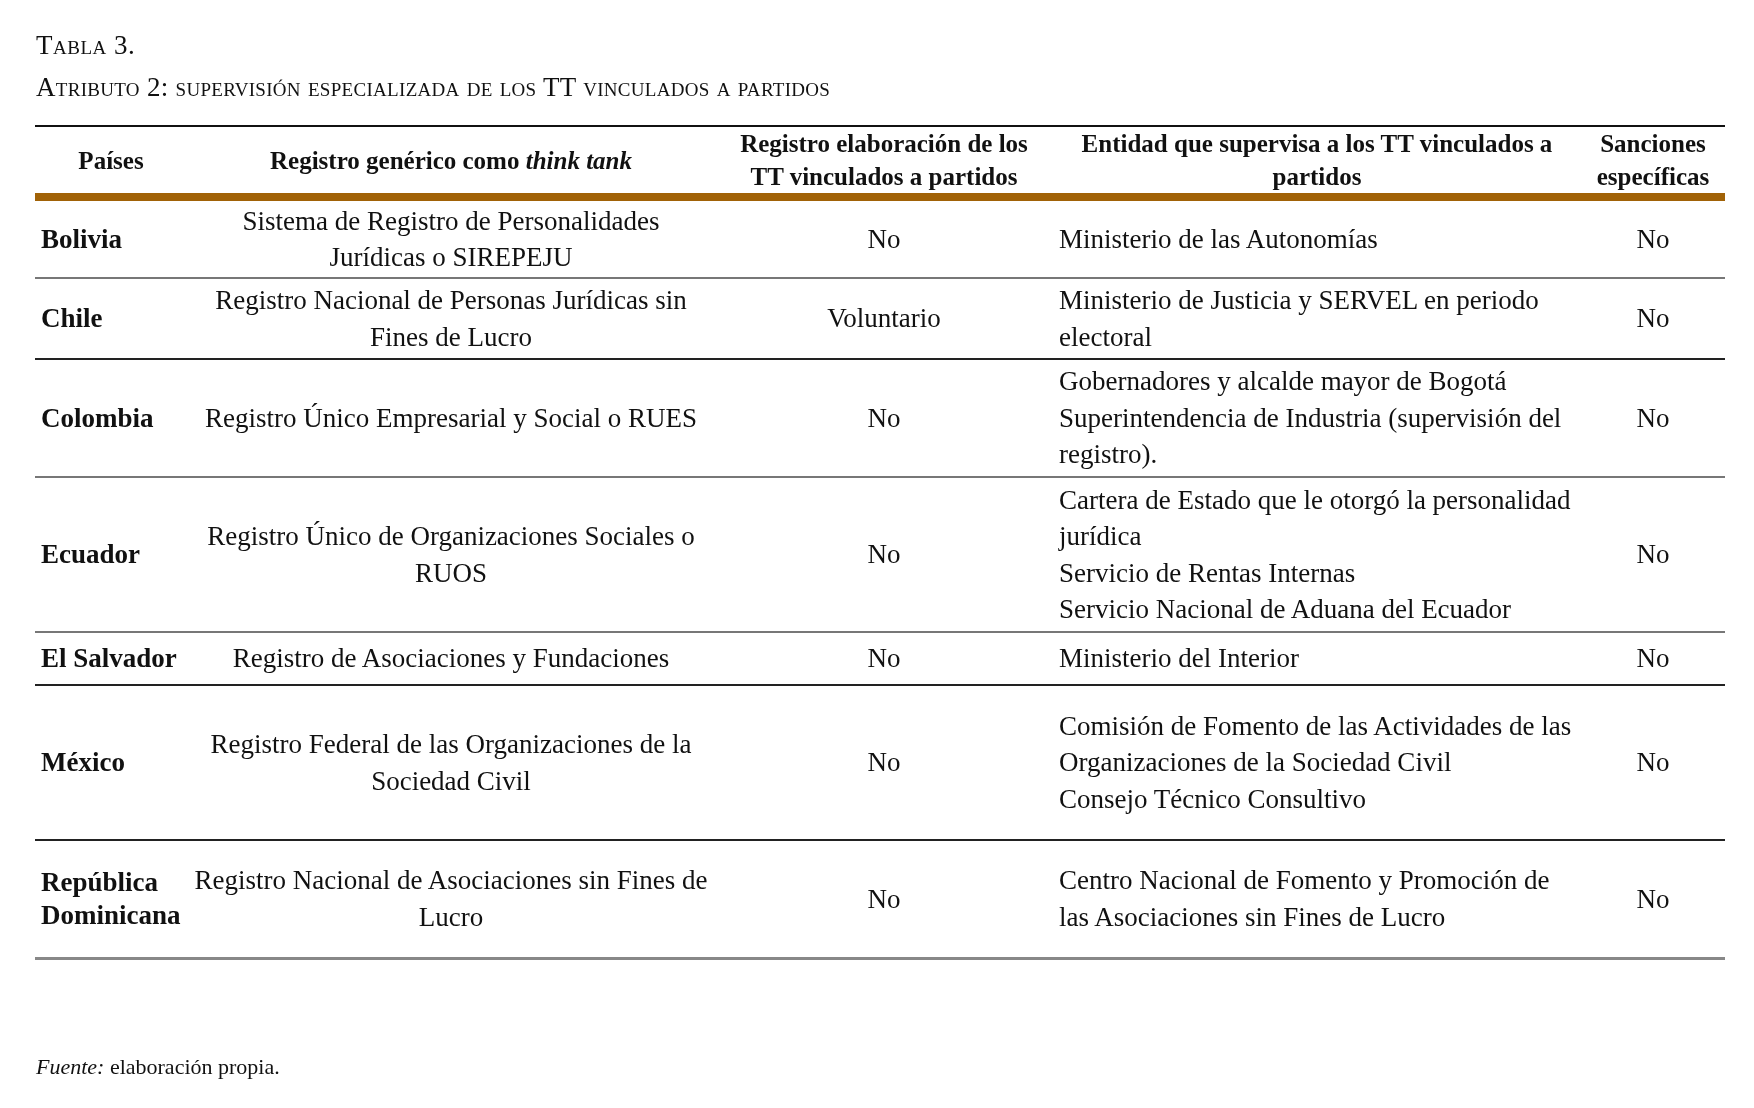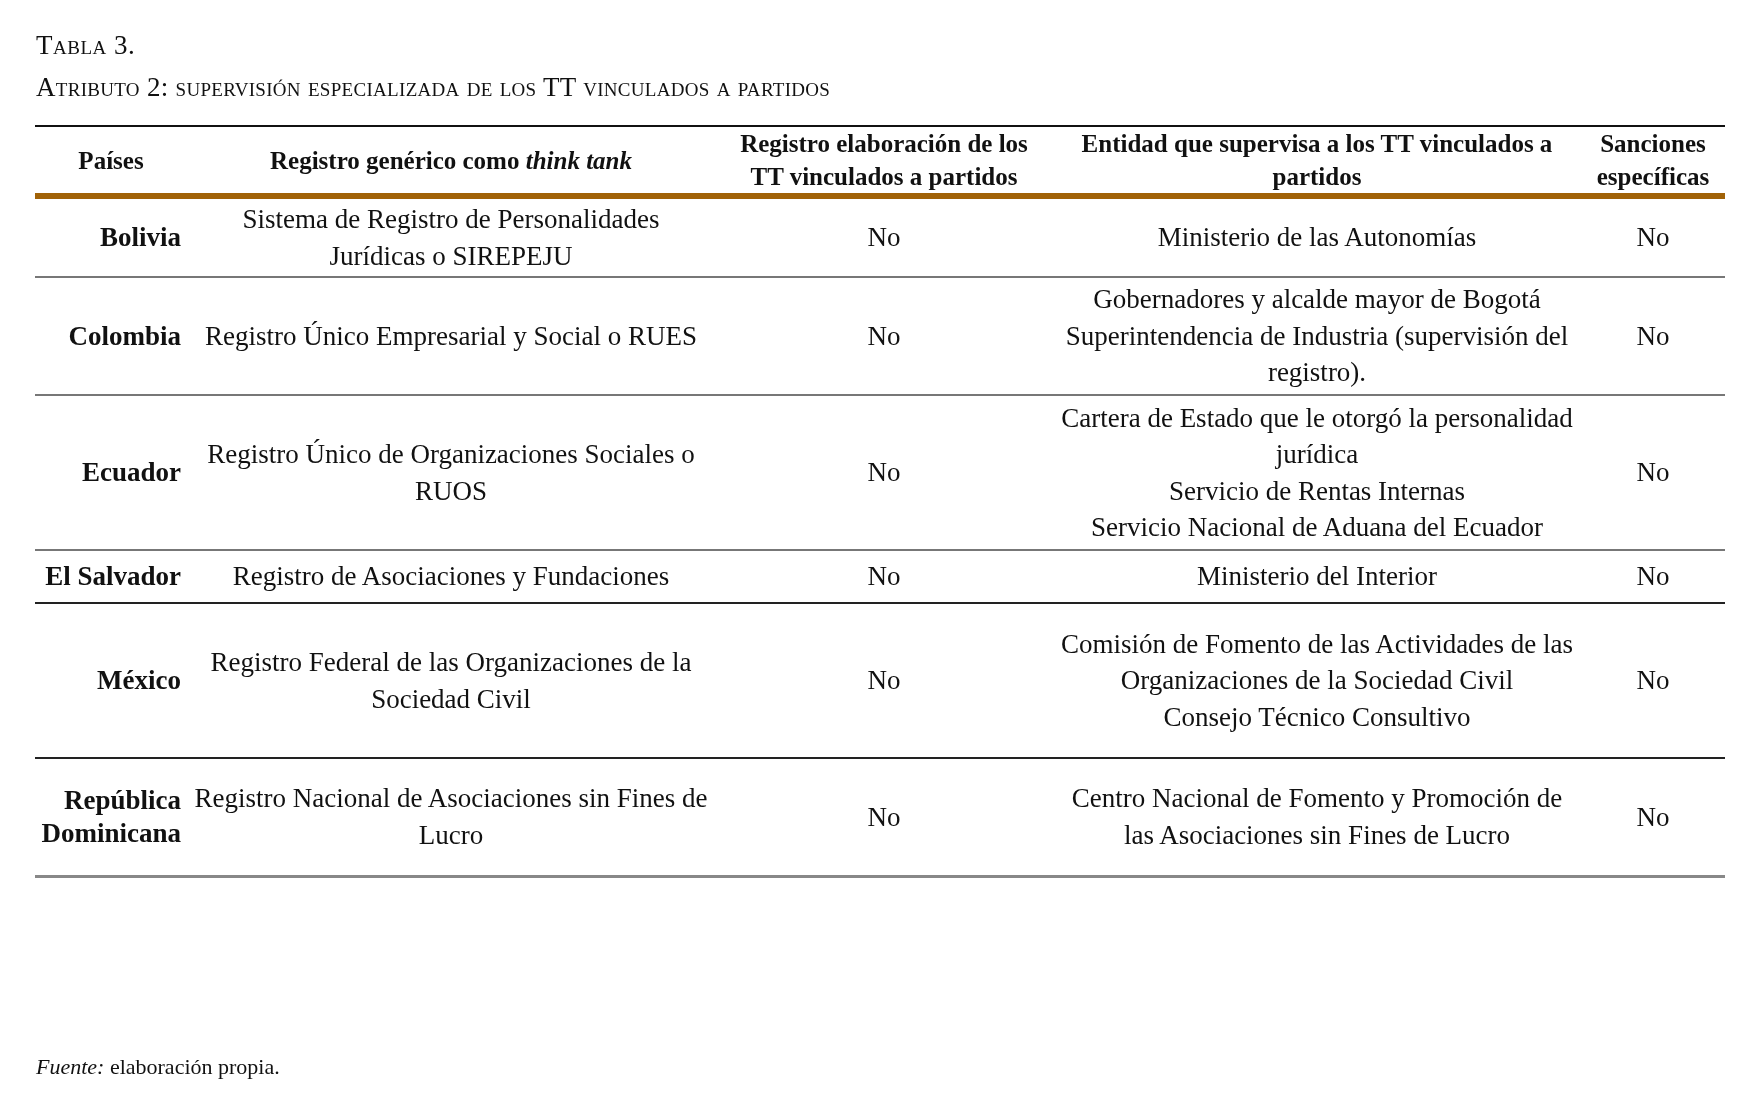--- a/index.html
+++ b/index.html
@@ -2,30 +2,30 @@
 <html><head>
 <meta charset="utf-8">
 <style>
   html, body { margin:0; padding:0; background:#ffffff; }
   body { width:1754px; height:1108px; position:relative; overflow:hidden;
          font-family:"Liberation Serif", "DejaVu Serif", serif; color:#111; }
   .caption-num { position:absolute; left:36px; top:30px; font-size:27px; font-variant:small-caps; letter-spacing:0.5px; }
   .caption-title { position:absolute; left:36px; top:72px; font-size:27px; font-variant:small-caps; letter-spacing:0.3px; white-space:nowrap; }
   table.main { position:absolute; left:35px; top:125px; width:1690px; border-collapse:collapse; table-layout:fixed; }
   table.main th, table.main td { padding:0 6px; vertical-align:middle; font-size:27px; line-height:36.5px; }
-  table.main thead tr { border-top:2px solid #111; border-bottom:6px solid #a16207; }
+  table.main thead tr { border-top:2px solid #111; border-bottom:8px solid #a16207; }
   table.main thead th { font-weight:bold; font-size:25px; line-height:33px; height:58px; text-align:center; }
   table.main thead th.c2 { }
   table.main tbody tr { border-bottom:2px solid #777; }
   table.main tbody tr.dark { border-bottom:2px solid #222; }
   table.main tbody tr.last { border-bottom:3px solid #888; }
-  td.country { font-weight:bold; text-align:right; font-size:27px;margin-top:36px; }
+  td.country { font-weight:bold; text-align:left; font-size:27px;margin-top:36px; }
   td.generic { text-align:center; padding-left:12px; }
   td.specific { text-align:center; }
-  td.entity { text-align:center; padding-left:11px; }
+  td.entity { text-align:left; padding-left:11px; }
   td.sanction { text-align:center; }
   .ent-line { display:block; }
   .source { position:absolute; left:36px; top:1054px; font-size:22px; }
   .source i { font-style:italic; }
 </style>
 </head>
 <body>
 
 <div class="caption-num">Tabla 3.</div>
 <div class="caption-title">Atributo 2: supervisión especializada de los TT vinculados a partidos</div>
@@ -47,20 +47,29 @@
       <th>Sanciones específicas</th>
     </tr>
   </thead>
   <tbody id="tbody">
       <tr style="height: 81px;">
         <td class="country">Bolivia</td>
         <td class="generic">Sistema de Registro de Personalidades Jurídicas o SIREPEJU</td>
         <td class="specific">No</td>
         <td class="entity">
           <span class="ent-line">Ministerio de las Autonomías</span>
+        </td>
+        <td class="sanction">No</td>
+      </tr>
+      <tr class="dark" style="height: 81px;">
+        <td class="country">Chile</td>
+        <td class="generic">Registro Nacional de Personas Jurídicas sin Fines de Lucro</td>
+        <td class="specific">Voluntario</td>
+        <td class="entity">
+          <span class="ent-line">Ministerio de Justicia y SERVEL en periodo electoral</span>
         </td>
         <td class="sanction">No</td>
       </tr>
       <tr style="height: 118px;">
         <td class="country">Colombia</td>
         <td class="generic">Registro Único Empresarial y Social o RUES</td>
         <td class="specific">No</td>
         <td class="entity">
           <span class="ent-line">Gobernadores y alcalde mayor de Bogotá</span>
           <span class="ent-line">Superintendencia de Industria (supervisión del registro).</span>

